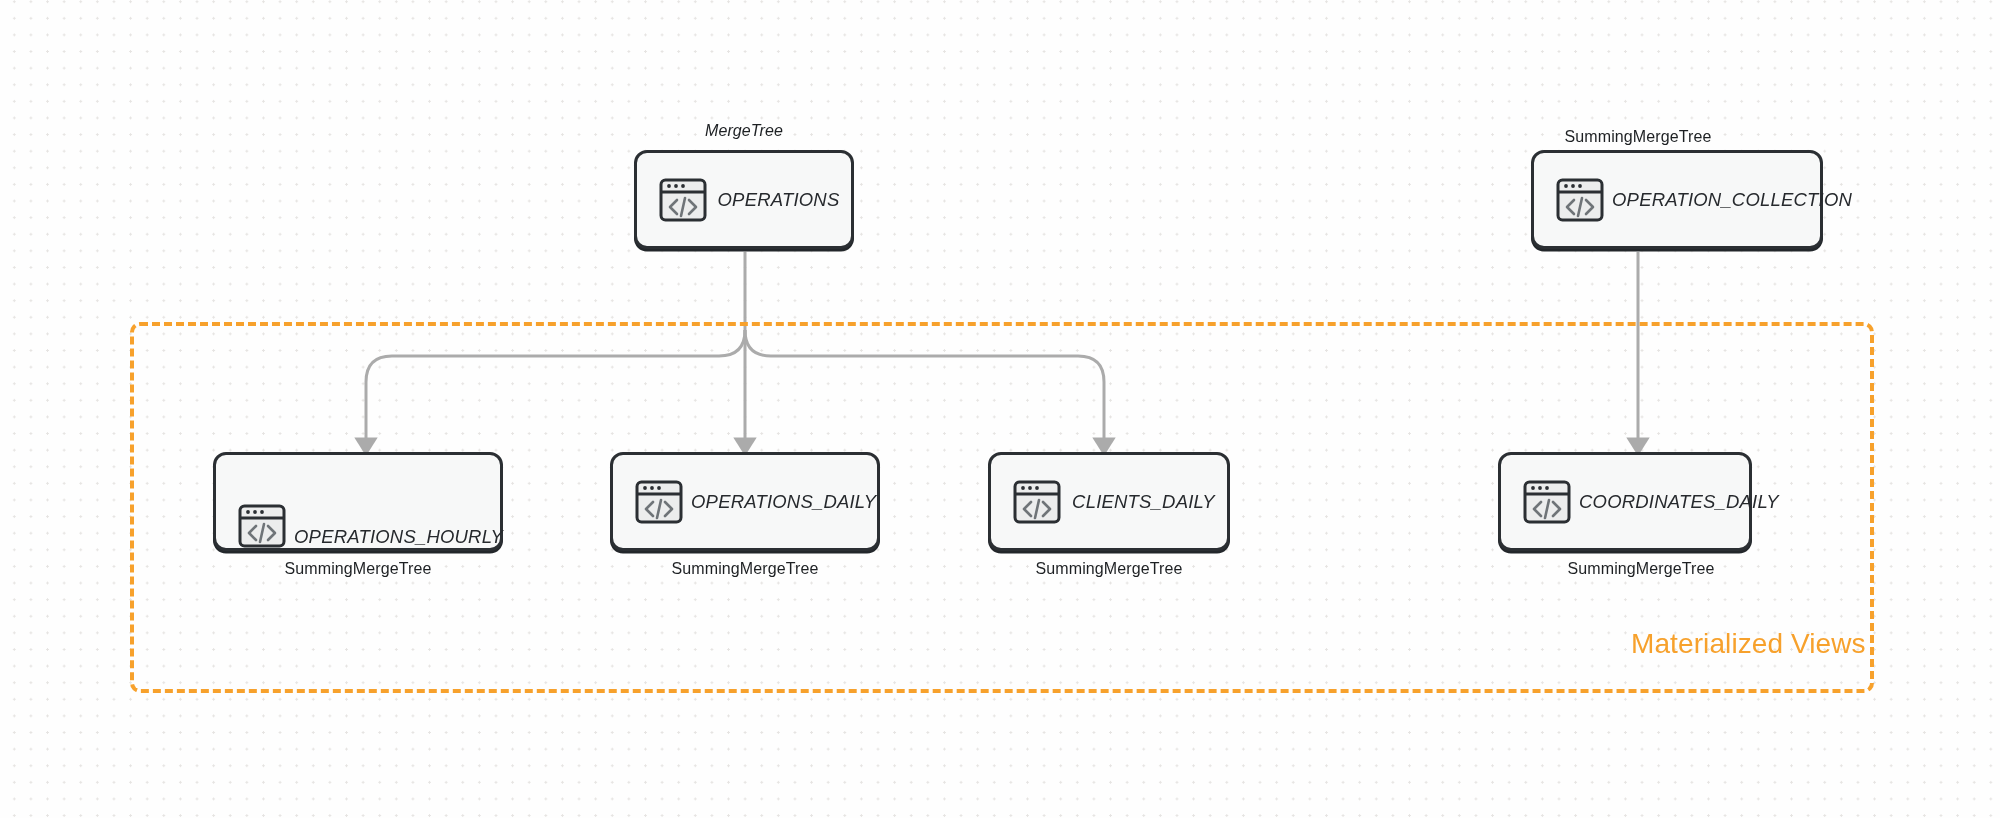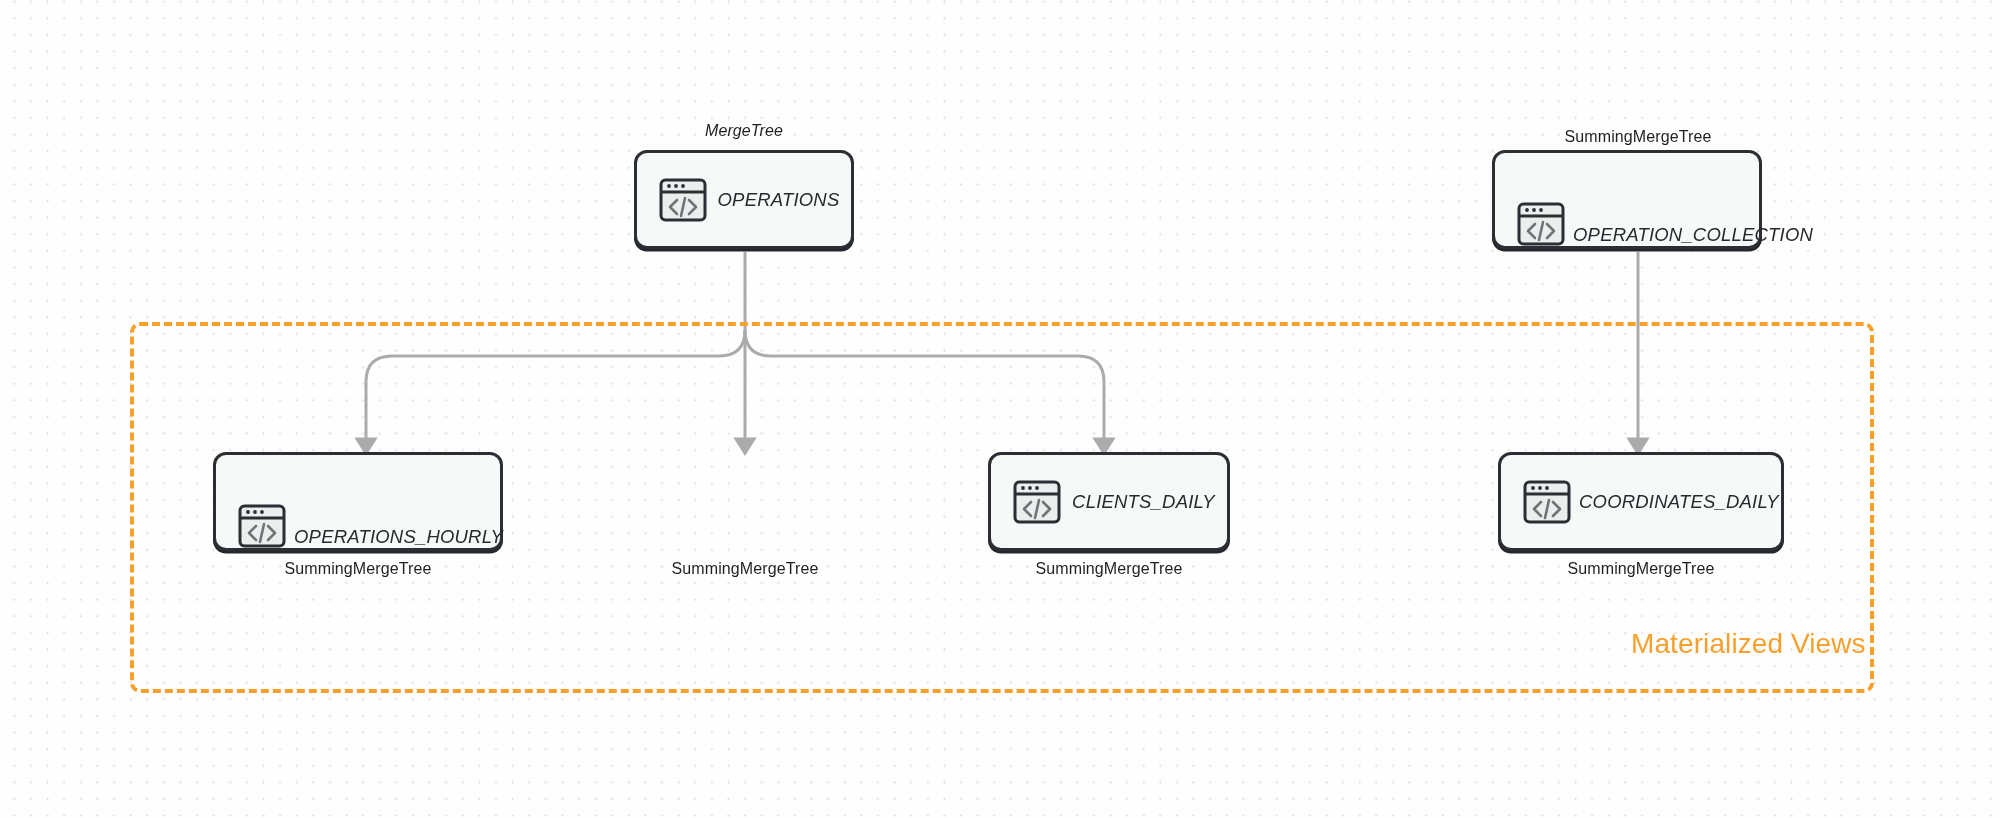--- a/index.html
+++ b/index.html
@@ -121,21 +121,21 @@
         <circle cx="17" cy="8" r="1.9" fill="#2b2f33"></circle>
         <circle cx="24" cy="8" r="1.9" fill="#2b2f33"></circle>
         <path d="M18,22 L11,29 L18,36" fill="none" stroke="#6f7478" stroke-width="2.6" stroke-linecap="round" stroke-linejoin="round"></path>
         <path d="M30,22 L37,29 L30,36" fill="none" stroke="#6f7478" stroke-width="2.6" stroke-linecap="round" stroke-linejoin="round"></path>
         <path d="M26,20 L22,38" fill="none" stroke="#6f7478" stroke-width="2.6" stroke-linecap="round"></path>
       </svg>
     </span>
     <span class="node-title">OPERATIONS</span>
   </div>
 
-  <div class="node" style="left:1492px; top:150px; width:270px; height:99px;align-items:flex-end;">
+  <div class="node" style="left:1531px; top:150px; width:292px; height:99px;">
     <span class="node-icon">
       <svg viewBox="0 0 48 44" width="48" height="44">
         <rect x="2" y="2" width="44" height="40" rx="4.5" ry="4.5" fill="#eceded" stroke="#2b2f33" stroke-width="3"></rect>
         <path d="M2,14 L46,14" stroke="#2b2f33" stroke-width="3"></path>
         <circle cx="10" cy="8" r="1.9" fill="#2b2f33"></circle>
         <circle cx="17" cy="8" r="1.9" fill="#2b2f33"></circle>
         <circle cx="24" cy="8" r="1.9" fill="#2b2f33"></circle>
         <path d="M18,22 L11,29 L18,36" fill="none" stroke="#6f7478" stroke-width="2.6" stroke-linecap="round" stroke-linejoin="round"></path>
         <path d="M30,22 L37,29 L30,36" fill="none" stroke="#6f7478" stroke-width="2.6" stroke-linecap="round" stroke-linejoin="round"></path>
         <path d="M26,20 L22,38" fill="none" stroke="#6f7478" stroke-width="2.6" stroke-linecap="round"></path>
@@ -154,40 +154,55 @@
         <circle cx="24" cy="8" r="1.9" fill="#2b2f33"></circle>
         <path d="M18,22 L11,29 L18,36" fill="none" stroke="#6f7478" stroke-width="2.6" stroke-linecap="round" stroke-linejoin="round"></path>
         <path d="M30,22 L37,29 L30,36" fill="none" stroke="#6f7478" stroke-width="2.6" stroke-linecap="round" stroke-linejoin="round"></path>
         <path d="M26,20 L22,38" fill="none" stroke="#6f7478" stroke-width="2.6" stroke-linecap="round"></path>
       </svg>
     </span>
     <span class="node-title">OPERATIONS_HOURLY</span>
   </div>
   <div class="engine-label" style="left:258px; top:560px; width:200px;">SummingMergeTree</div>
 
+  <div class="node" style="left:610px; top:452px; width:270px; height:99px;">
+    <span class="node-icon">
+      <svg viewBox="0 0 48 44" width="48" height="44">
+        <rect x="2" y="2" width="44" height="40" rx="4.5" ry="4.5" fill="#eceded" stroke="#2b2f33" stroke-width="3"></rect>
+        <path d="M2,14 L46,14" stroke="#2b2f33" stroke-width="3"></path>
+        <circle cx="10" cy="8" r="1.9" fill="#2b2f33"></circle>
+        <circle cx="17" cy="8" r="1.9" fill="#2b2f33"></circle>
+        <circle cx="24" cy="8" r="1.9" fill="#2b2f33"></circle>
+        <path d="M18,22 L11,29 L18,36" fill="none" stroke="#6f7478" stroke-width="2.6" stroke-linecap="round" stroke-linejoin="round"></path>
+        <path d="M30,22 L37,29 L30,36" fill="none" stroke="#6f7478" stroke-width="2.6" stroke-linecap="round" stroke-linejoin="round"></path>
+        <path d="M26,20 L22,38" fill="none" stroke="#6f7478" stroke-width="2.6" stroke-linecap="round"></path>
+      </svg>
+    </span>
+    <span class="node-title">OPERATIONS_DAILY</span>
+  </div>
   <div class="engine-label" style="left:645px; top:560px; width:200px;">SummingMergeTree</div>
 
   <div class="node" style="left:988px; top:452px; width:242px; height:99px;">
     <span class="node-icon">
       <svg viewBox="0 0 48 44" width="48" height="44">
         <rect x="2" y="2" width="44" height="40" rx="4.5" ry="4.5" fill="#eceded" stroke="#2b2f33" stroke-width="3"></rect>
         <path d="M2,14 L46,14" stroke="#2b2f33" stroke-width="3"></path>
         <circle cx="10" cy="8" r="1.9" fill="#2b2f33"></circle>
         <circle cx="17" cy="8" r="1.9" fill="#2b2f33"></circle>
         <circle cx="24" cy="8" r="1.9" fill="#2b2f33"></circle>
         <path d="M18,22 L11,29 L18,36" fill="none" stroke="#6f7478" stroke-width="2.6" stroke-linecap="round" stroke-linejoin="round"></path>
         <path d="M30,22 L37,29 L30,36" fill="none" stroke="#6f7478" stroke-width="2.6" stroke-linecap="round" stroke-linejoin="round"></path>
         <path d="M26,20 L22,38" fill="none" stroke="#6f7478" stroke-width="2.6" stroke-linecap="round"></path>
       </svg>
     </span>
     <span class="node-title">CLIENTS_DAILY</span>
   </div>
   <div class="engine-label" style="left:1009px; top:560px; width:200px;">SummingMergeTree</div>
 
-  <div class="node" style="left:1498px; top:452px; width:286px; height:99px;">
+  <div class="node" style="left:1498px; top:452px; width:254px; height:99px;">
     <span class="node-icon">
       <svg viewBox="0 0 48 44" width="48" height="44">
         <rect x="2" y="2" width="44" height="40" rx="4.5" ry="4.5" fill="#eceded" stroke="#2b2f33" stroke-width="3"></rect>
         <path d="M2,14 L46,14" stroke="#2b2f33" stroke-width="3"></path>
         <circle cx="10" cy="8" r="1.9" fill="#2b2f33"></circle>
         <circle cx="17" cy="8" r="1.9" fill="#2b2f33"></circle>
         <circle cx="24" cy="8" r="1.9" fill="#2b2f33"></circle>
         <path d="M18,22 L11,29 L18,36" fill="none" stroke="#6f7478" stroke-width="2.6" stroke-linecap="round" stroke-linejoin="round"></path>
         <path d="M30,22 L37,29 L30,36" fill="none" stroke="#6f7478" stroke-width="2.6" stroke-linecap="round" stroke-linejoin="round"></path>
         <path d="M26,20 L22,38" fill="none" stroke="#6f7478" stroke-width="2.6" stroke-linecap="round"></path>

